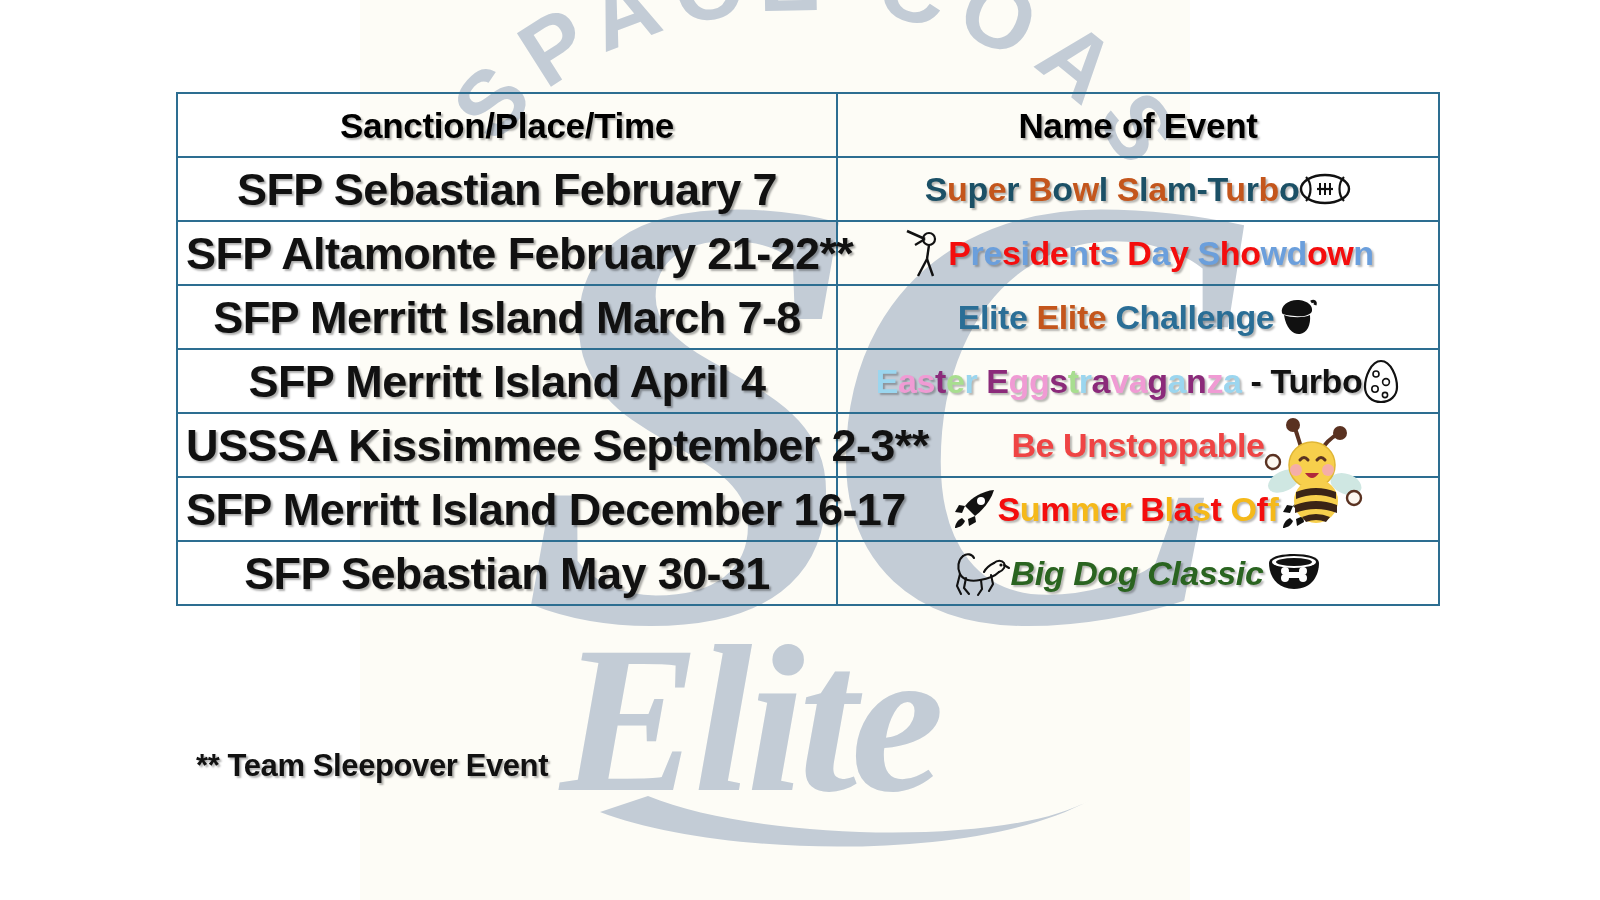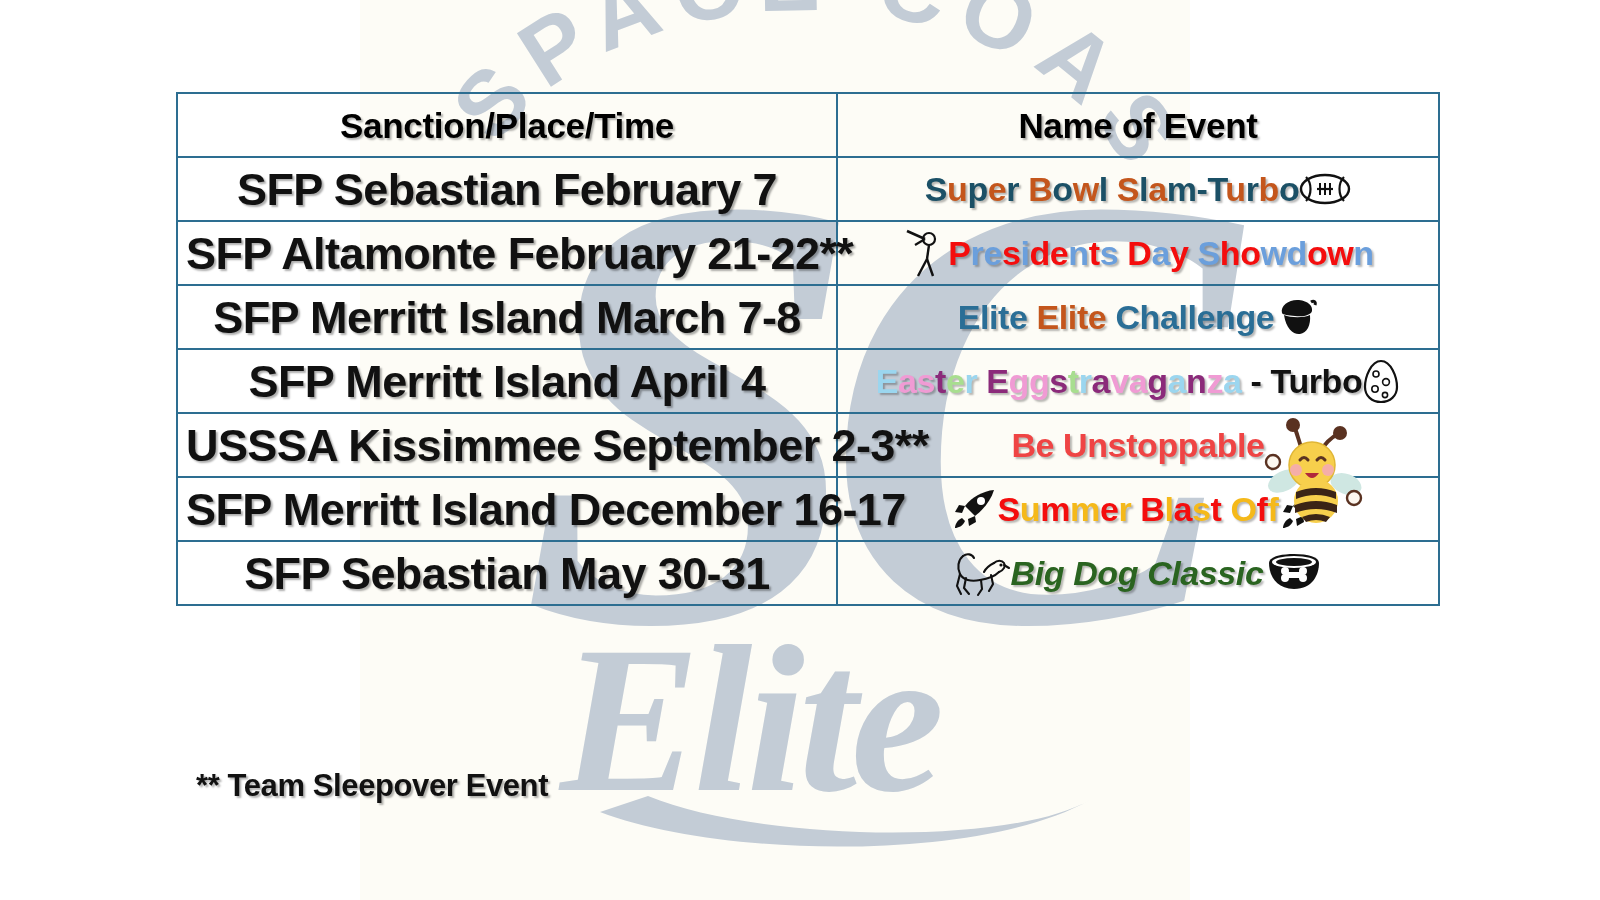--- a/index.html
+++ b/index.html
@@ -111,21 +111,20 @@
     position: absolute;
     left: 196px;
     top: 748px;
     font-size: 31px;
     font-weight: bold;
     color: #111;
     letter-spacing: -0.4px;
     text-shadow: 2px 2px 2px rgba(0,0,0,0.30);
     z-index: 3;
     white-space: nowrap;
-    margin-top: 20px;
   }
 
   
   .bee-holder {
     position: absolute;
     left: 1250px;
     top: 418px;
     width: 120px;
     height: 110px;
     z-index: 4;

